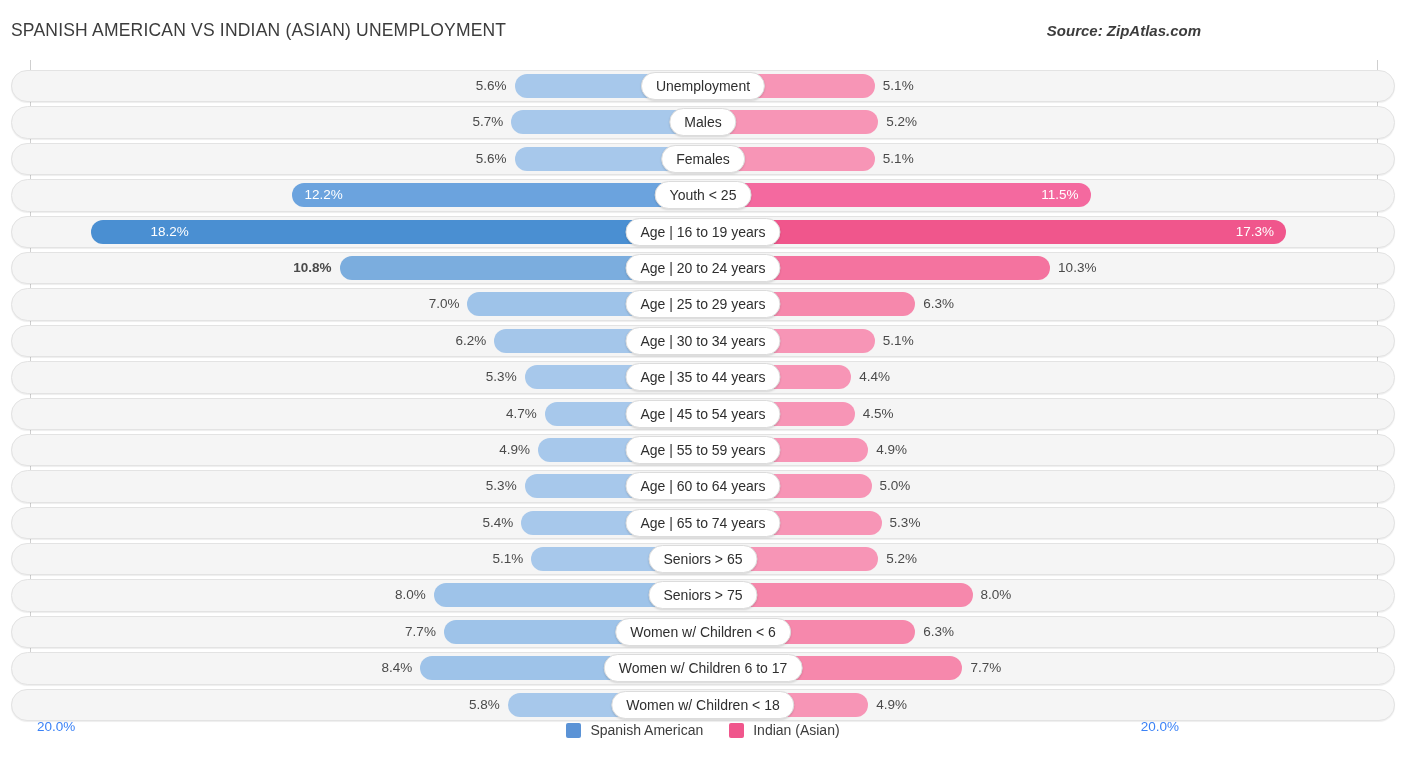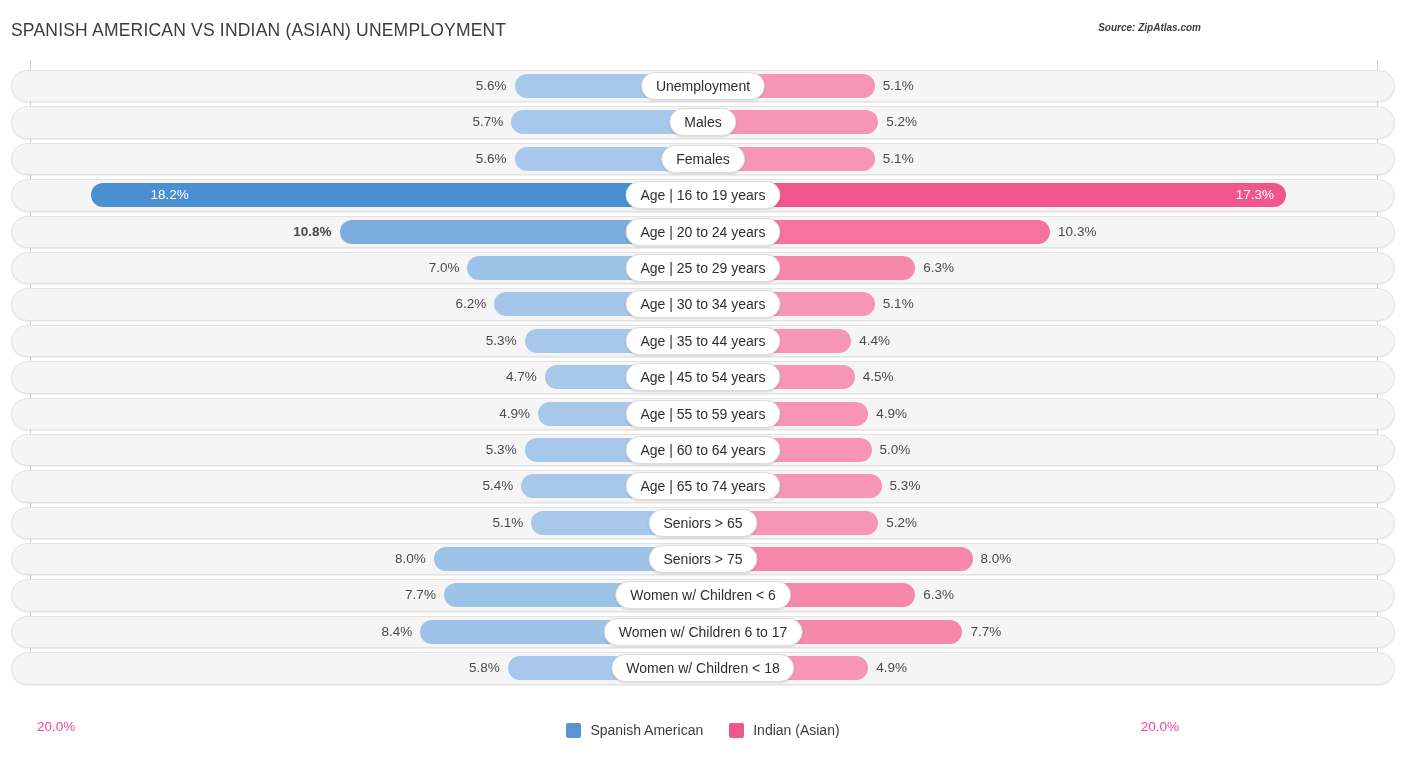--- a/index.html
+++ b/index.html
@@ -16,21 +16,21 @@
     position: absolute;
     left: 11px; top: 20px;
     font-size: 17.5px;
     color: #3c3c3c;
     letter-spacing: 0.2px;
     white-space: nowrap;
   }
   .source {
     position: absolute;
     right: 12px; top: 22px;
-    font-size: 10px;
+    font-size: 15px;
     font-style: italic;
     font-weight: bold;
     color: #3c3c3c;
     white-space: nowrap;
   }
 
   .plot {
     position: absolute;
     left: 0; top: 60px;
     width: 1406px; height: 656px;
@@ -105,21 +105,21 @@
     transform: translateX(-50%);
     z-index: 4;
     box-shadow: 0 1px 2px rgba(0,0,0,0.13);
     text-align: center;
   }
 
   .axis-left, .axis-right {
     position: absolute;
     top: 719px;
     font-size: 13.5px;
-    color: #ec4899;
+    color: #3b82f6;
   }
   .axis-left { left: 37px; }
   .axis-right { right: 34px; }
 
   .legend {
     position: absolute;
     top: 722px;
     left: 0; width: 1406px;
     display: flex;
     justify-content: center;
@@ -158,20 +158,28 @@
           <div class="val" style="left: 886.24px;">5.2%</div>
           <div class="pill" style="left: 703px;">Males</div>
         </div>
         <div class="row">
           <div class="track"></div>
           <div class="bar left" style="left: 514.56px; width: 188.44px; background: rgb(167, 200, 235);"></div>
           <div class="bar right" style="left: 703px; width: 171.87px; background: rgb(247, 149, 182);"></div>
           <div class="val" style="left: 506.56px; transform: translateX(-100%);">5.6%</div>
           <div class="val" style="left: 882.87px;">5.1%</div>
           <div class="pill" style="left: 703px;">Females</div>
+        </div>
+        <div class="row">
+          <div class="track"></div>
+          <div class="bar left" style="left: 292.47px; width: 410.53px; background: rgb(107, 163, 222);"></div>
+          <div class="bar right" style="left: 703px; width: 387.55px; background: rgb(244, 105, 159);"></div>
+          <div class="val inside" style="left: 304.47px;">12.2%</div>
+          <div class="val inside" style="left: 1078.55px; transform: translateX(-100%);">11.5%</div>
+          <div class="pill" style="left: 703px;">Youth &lt; 25</div>
         </div>
         <div class="row">
           <div class="track"></div>
           <div class="bar left" style="left: 90.57px; width: 612.43px; background: rgb(74, 143, 210);"></div>
           <div class="bar right" style="left: 703px; width: 583.01px; background: rgb(240, 86, 140);"></div>
           <div class="val inside" style="left: 102.57px; margin-left: 48px;">18.2%</div>
           <div class="val inside" style="left: 1274.01px; transform: translateX(-100%);">17.3%</div>
           <div class="pill" style="left: 703px;">Age | 16 to 19 years</div>
         </div>
         <div class="row">

